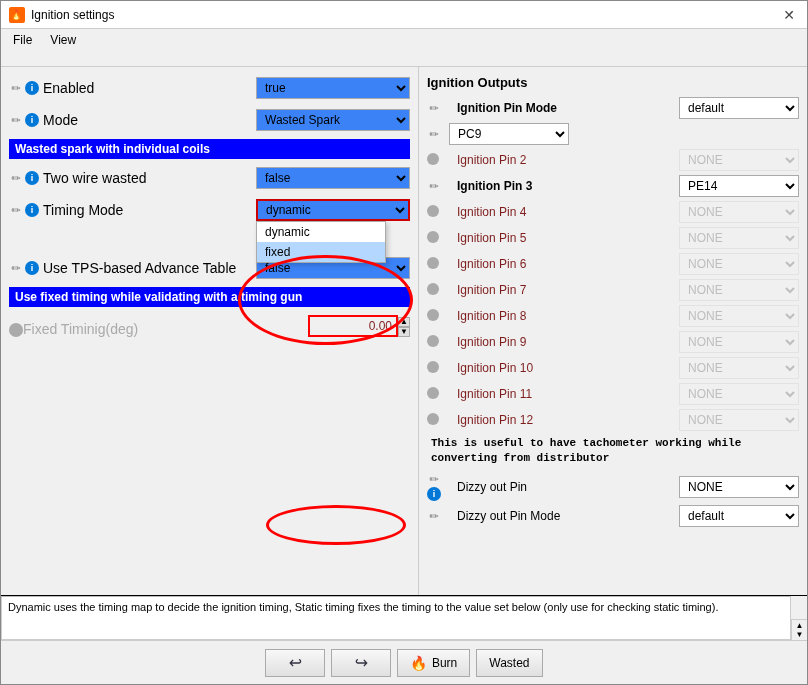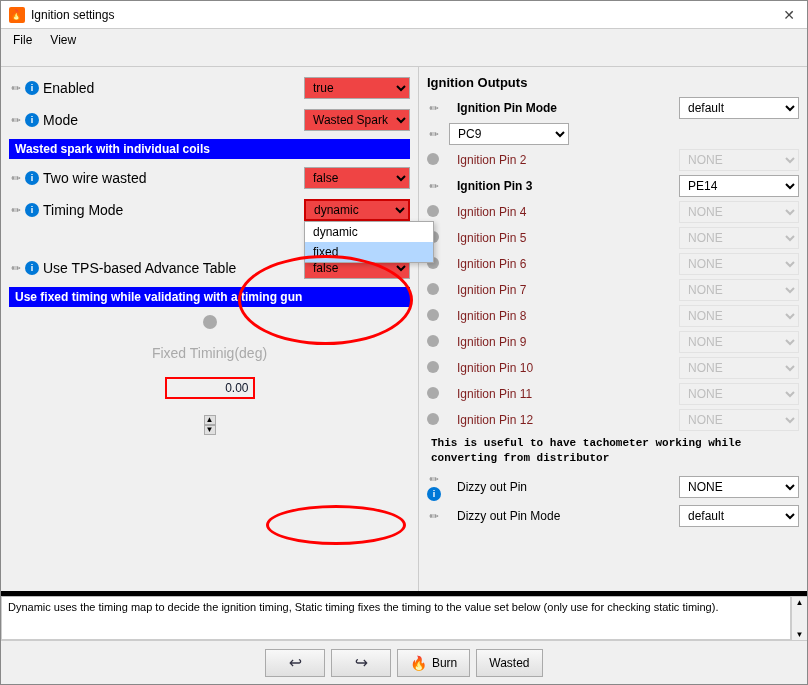--- a/index.html
+++ b/index.html
@@ -125,24 +125,24 @@
       flex: 1;
       font-size: 14px;
       color: #000;
     }
 
     .field-label.disabled {
       color: #aaa;
     }
 
     .field-select {
-      width: 106px;
+      width: 154px;
       height: 22px;
       border: 1px solid #aaa;
-      background: #ef4444;
+      background: #3b82f6;
       font-size: 12px;
       padding: 1px 4px;
       cursor: pointer;
     }
 
     .blue-header {
       background: #0000ff;
       color: white;
       padding: 3px 6px;
       font-size: 12px;
@@ -244,35 +244,34 @@
       font-size: 12px;
       cursor: pointer;
     }
 
     .dropdown-option.highlighted {
       background: #b3d7ff;
     }
 
     .fixed-timing-row {
       display: flex;
-      align-items: center;
-      gap: 16px;
+      align-items: flex-end;
+      gap: 0;
       padding: 2px 0;
-      flex-direction: column;
     }
 
     .fixed-timing-input {
       width: 90px;
       height: 22px;
       border: 1px solid #aaa;
       background: #f0f0f0;
       font-size: 12px;
       padding: 1px 4px;
       text-align: right;
-      color: #0f172a;
+      color: #7f1d1d;
     }
 
     .fixed-timing-input.highlighted {
       border: 2px solid red;
     }
 
     .spinner-btn {
       display: flex;
       flex-direction: column;
       width: 12px;
@@ -573,21 +572,21 @@
         </div>
         <span class="right-field-label">Dizzy out Pin Mode</span>
         <select class="right-select">
           <option>default</option>
         </select>
       </div>
 
     </div>
   </div>
 
-  <div style="display:flex; border-top:5px solid #000000;">
+  <div style="display:flex; border-top:1px solid #000000;align-items:flex-end;">
     <div class="bottom-desc" style="flex:1;">Dynamic uses the timing map to decide the ignition timing, Static timing fixes the timing to the value set below (only use for checking static timing).</div>
     <div style="width:16px; background:#f0f0f0; border-left:1px solid #ccc; border-top:1px solid #ccc; display:flex; flex-direction:column; justify-content:space-between; padding:1px;">
       <div style="font-size:8px; text-align:center; cursor:pointer;">▲</div>
       <div style="font-size:8px; text-align:center; cursor:pointer;">▼</div>
     </div>
   </div>
 
   <div class="button-bar">
     <button class="action-btn">
       <span class="undo-icon">↩</span>

